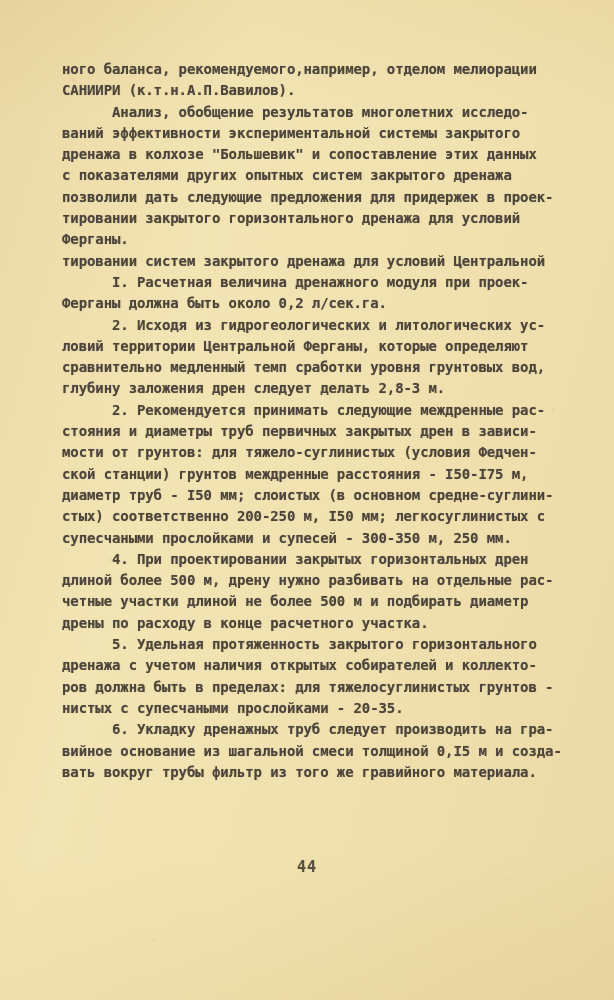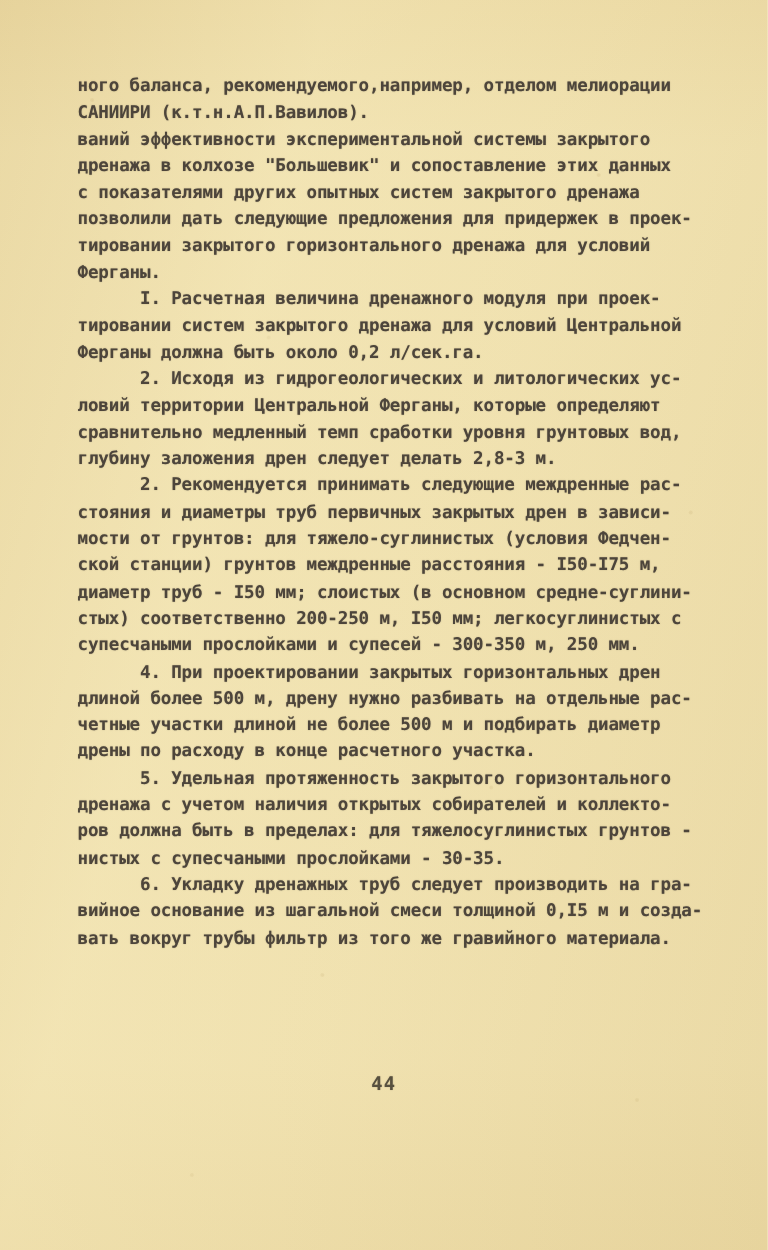--- a/index.html
+++ b/index.html
@@ -58,46 +58,47 @@
     text-shadow: 0 0 1px rgba(80,70,58,0.4);
   }
 </style>
 </head>
 <body>
 
 <div class="scan-page">
   <div class="text-block">
       <div class="line">ного баланса, рекомендуемого,например, отделом мелиорации</div>
       <div class="line">САНИИРИ (к.т.н.А.П.Вавилов).</div>
+      <div class="line">      Анализ, обобщение результатов многолетних исследо-</div>
       <div class="line">ваний эффективности экспериментальной системы закрытого</div>
       <div class="line">дренажа в колхозе "Большевик" и сопоставление этих данных</div>
       <div class="line">с показателями других опытных систем закрытого дренажа</div>
       <div class="line">позволили дать следующие предложения для придержек в проек-</div>
       <div class="line">тировании закрытого горизонтального дренажа для условий</div>
       <div class="line">Ферганы.</div>
+      <div class="line">тировании систем закрытого дренажа для условий Центральной</div>
       <div class="line">      I. Расчетная величина дренажного модуля при проек-</div>
-      <div class="line">тировании систем закрытого дренажа для условий Центральной</div>
       <div class="line">Ферганы должна быть около 0,2 л/сек.га.</div>
       <div class="line">      2. Исходя из гидрогеологических и литологических ус-</div>
       <div class="line">ловий территории Центральной Ферганы, которые определяют</div>
       <div class="line">сравнительно медленный темп сработки уровня грунтовых вод,</div>
       <div class="line">глубину заложения дрен следует делать 2,8-3 м.</div>
       <div class="line">      2. Рекомендуется принимать следующие междренные рас-</div>
       <div class="line">стояния и диаметры труб первичных закрытых дрен в зависи-</div>
       <div class="line">мости от грунтов: для тяжело-суглинистых (условия Федчен-</div>
       <div class="line">ской станции) грунтов междренные расстояния - I50-I75 м,</div>
       <div class="line">диаметр труб - I50 мм; слоистых (в основном средне-суглини-</div>
       <div class="line">стых) соответственно 200-250 м, I50 мм; легкосуглинистых с</div>
       <div class="line">супесчаными прослойками и супесей - 300-350 м, 250 мм.</div>
       <div class="line">      4. При проектировании закрытых горизонтальных дрен</div>
       <div class="line">длиной более 500 м, дрену нужно разбивать на отдельные рас-</div>
       <div class="line">четные участки длиной не более 500 м и подбирать диаметр</div>
       <div class="line">дрены по расходу в конце расчетного участка.</div>
       <div class="line">      5. Удельная протяженность закрытого горизонтального</div>
       <div class="line">дренажа с учетом наличия открытых собирателей и коллекто-</div>
       <div class="line">ров должна быть в пределах: для тяжелосуглинистых грунтов -</div>
-      <div class="line">нистых с супесчаными прослойками - 30-35.</div>
+      <div class="line">нистых с супесчаными прослойками - 20-35.</div>
       <div class="line">      6. Укладку дренажных труб следует производить на гра-</div>
       <div class="line">вийное основание из шагальной смеси толщиной 0,I5 м и созда-</div>
       <div class="line">вать вокруг трубы фильтр из того же гравийного материала.</div>
     </div>
   <div class="page-number">44</div>
 </div>
 
 </body></html>

